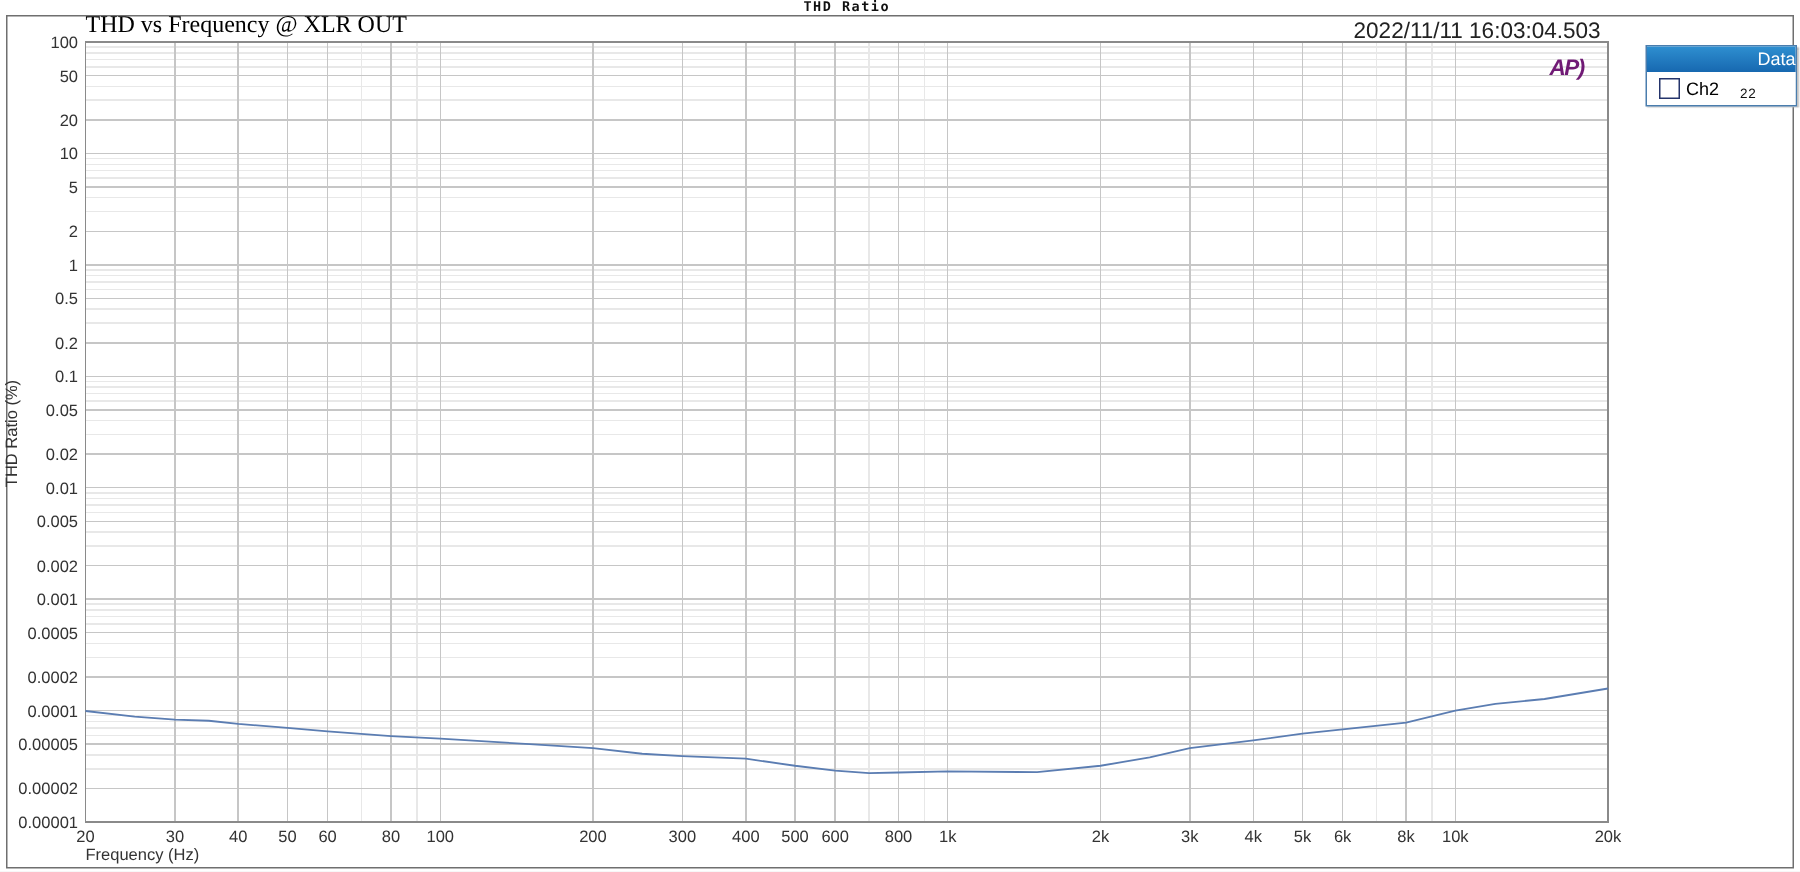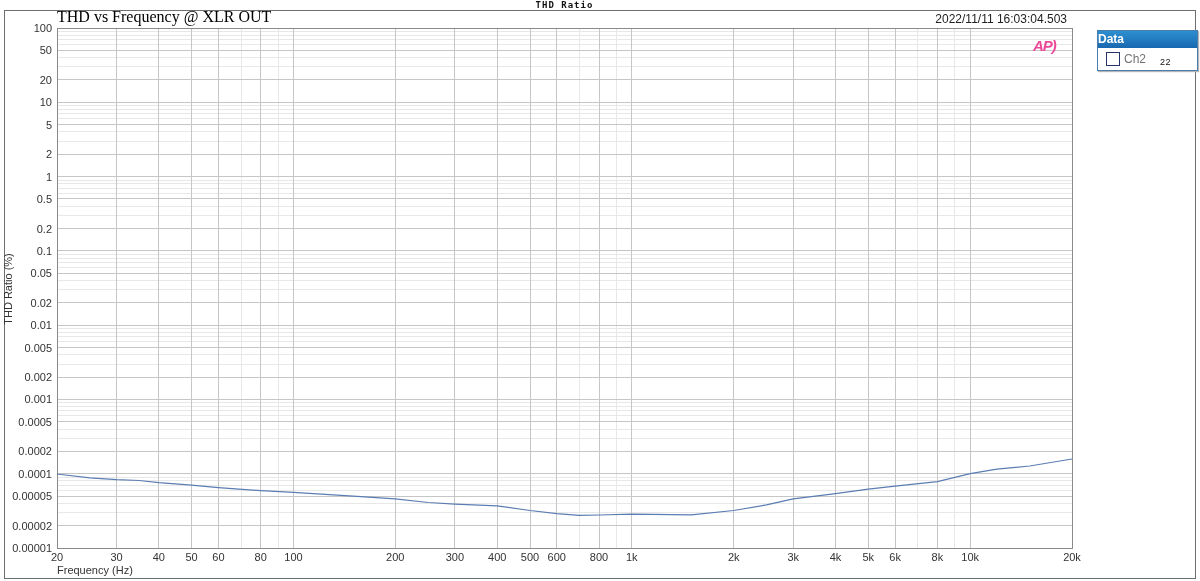--- a/index.html
+++ b/index.html
@@ -1,32 +1,32 @@
 <!DOCTYPE html>
 <html><head>
 <meta charset="utf-8">
 <style>
   html,body{margin:0;padding:0;background:#f2f2f2;font-family:"Liberation Sans",sans-serif;}
   #stage{position:relative;width:1200px;height:581px;background:#ffffff;overflow:hidden;}
   #frame{position:absolute;left:4px;top:10px;width:1190px;height:567px;border:1px solid #6f6f6f;background:#ffffff;}
   #window-caption{position:absolute;left:57px;top:0;width:1015px;height:10px;text-align:center;
     font-family:"DejaVu Sans Mono",monospace;font-size:9px;font-weight:bold;letter-spacing:1px;color:#111;line-height:10px;}
   #graph-title{position:absolute;left:57px;top:8px;font-family:"Liberation Serif",serif;font-size:16px;color:#000;}
-  #timestamp{position:absolute;right:133px;top:12px;font-size:12px;color:#222;}
+  #timestamp{position:absolute;right:133px;top:12px;font-size:15px;color:#222;}
   #plot-svg{position:absolute;left:0;top:0;}
   #y-axis-title{position:absolute;left:-86px;top:282px;width:190px;height:14px;transform:rotate(-90deg);
     text-align:center;font-size:11px;color:#333;}
   #x-axis-title{position:absolute;left:57px;top:564px;width:1015px;text-align:left;font-size:11px;color:#333;}
-  #ap-logo{position:absolute;left:1033px;top:37px;font-size:15px;font-style:italic;font-weight:bold;color:#ec4899;letter-spacing:-1px;}
+  #ap-logo{position:absolute;left:1033px;top:37px;font-size:15px;font-style:italic;font-weight:bold;color:#701a75;letter-spacing:-1px;}
   #legend{position:absolute;left:1097px;top:30px;width:99px;border:1px solid #4a7dad;background:#fff;box-shadow:1px 1px 1px #b5b5b5;}
-  #legend-header{height:17px;background:linear-gradient(#2e8fd0,#1768b0);color:#fff;font-size:12px;font-weight:bold;
-    text-align:left;line-height:17px;}
+  #legend-header{height:17px;background:linear-gradient(#2e8fd0,#1768b0);color:#fff;font-size:12px;font-weight:normal;
+    text-align:right;line-height:17px;}
   .legend-row{display:flex;align-items:center;height:22px;padding-left:8px;background:#fff;}
   .legend-swatch{width:12px;height:12px;margin-right:4px;border:1px solid #24346b;}
-  .legend-label{font-size:12px;color:#737373;text-align:center;}
+  .legend-label{font-size:12px;color:#000000;text-align:center;}
   .legend-index{font-size:9px;color:#111;margin-left:14px;position:relative;top:3px;letter-spacing:0.5px;}
 </style>
 </head>
 <body>
 
 <div id="stage">
   <div id="frame"></div>
 
   <div id="window-caption">THD Ratio</div>
   <div id="graph-title">THD vs Frequency @ XLR OUT</div>

